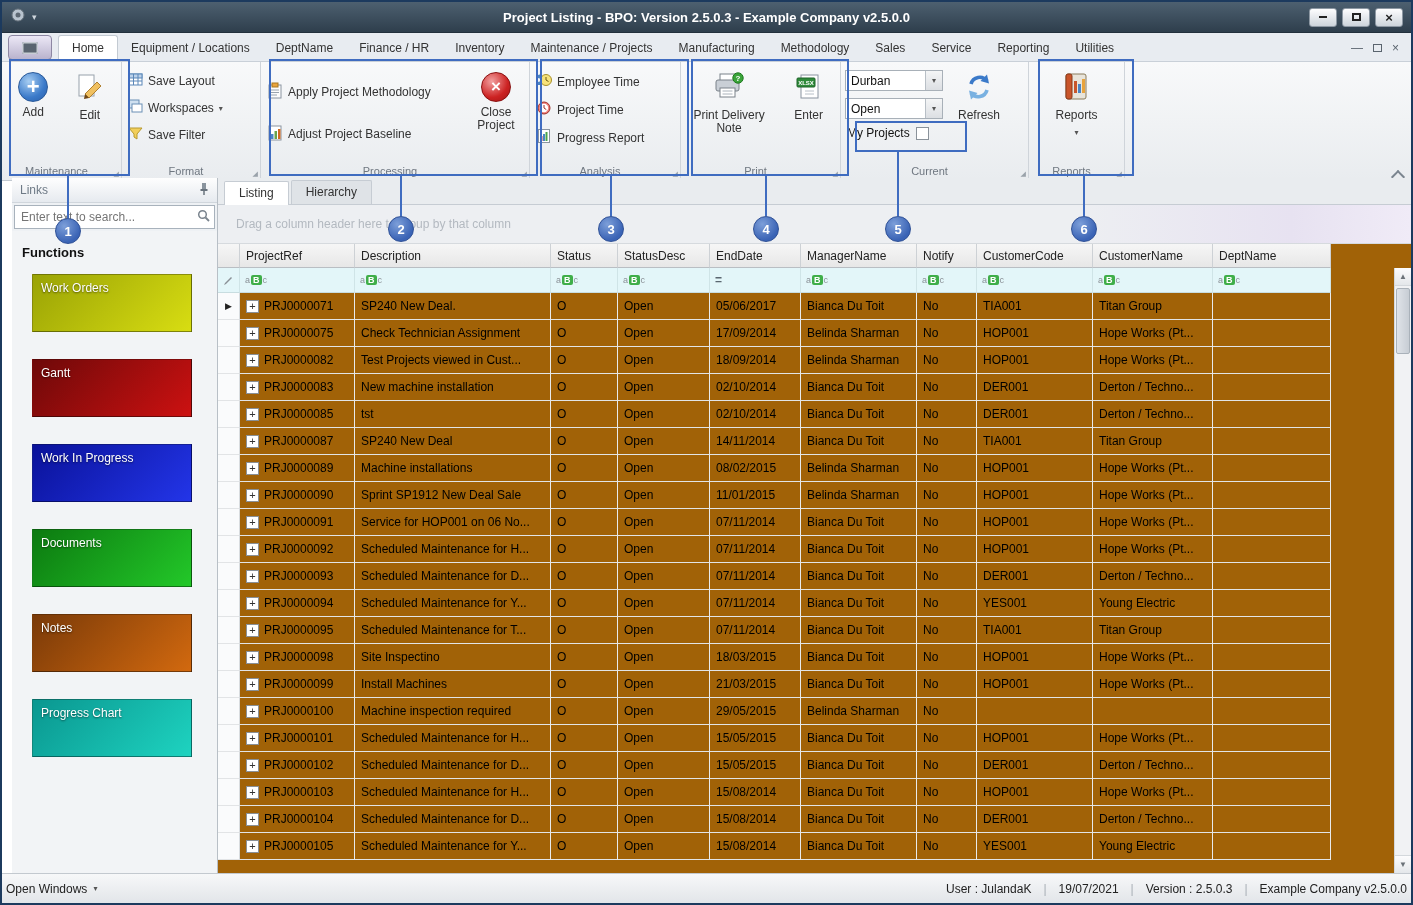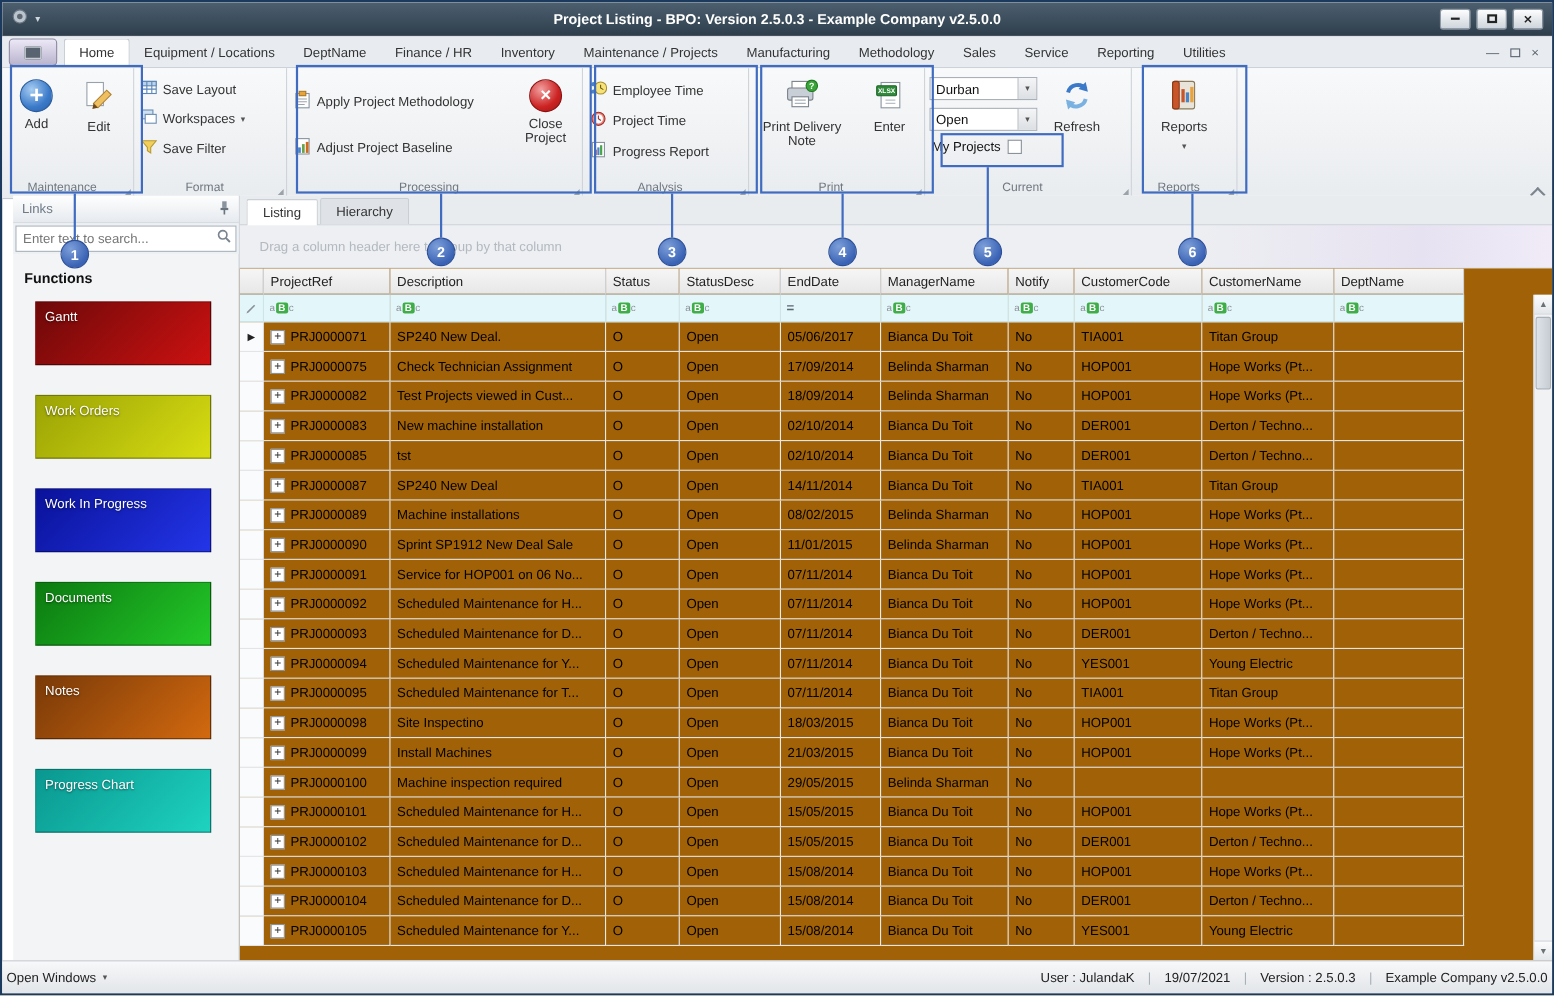--- a/index.html
+++ b/index.html
@@ -381,22 +381,22 @@
           <span>
             <svg width="13" height="13">
                 <circle cx="5.5" cy="5.5" r="3.8" fill="none" stroke="#7a848e" stroke-width="1.5"></circle>
                 <path d="M8.5 8.5 L12 12" stroke="#7a848e" stroke-width="1.8"></path>
               </svg>
           </span>
         </div>
       </div>
       <div class="functions-title">Functions</div>
       <div id="tiles" class="tiles">
+          <div class="tile" style="background: linear-gradient(135deg, rgb(154, 163, 5), rgb(216, 221, 18));">Work Orders</div>
           <div class="tile" style="background: linear-gradient(135deg, rgb(110, 9, 9), rgb(204, 17, 17));">Gantt</div>
-          <div class="tile" style="background: linear-gradient(135deg, rgb(154, 163, 5), rgb(216, 221, 18));">Work Orders</div>
           <div class="tile" style="background: linear-gradient(135deg, rgb(10, 18, 154), rgb(35, 53, 232));">Work In Progress</div>
           <div class="tile" style="background: linear-gradient(135deg, rgb(12, 122, 16), rgb(35, 200, 41));">Documents</div>
           <div class="tile" style="background: linear-gradient(135deg, rgb(122, 58, 8), rgb(210, 105, 15));">Notes</div>
           <div class="tile" style="background: linear-gradient(135deg, rgb(10, 151, 144), rgb(30, 211, 192));">Progress Chart</div>
         </div>
     </div>
 
     <div class="main">
       <div id="docTabs" class="doctabs">
           <div class="dtab active">Listing</div>

